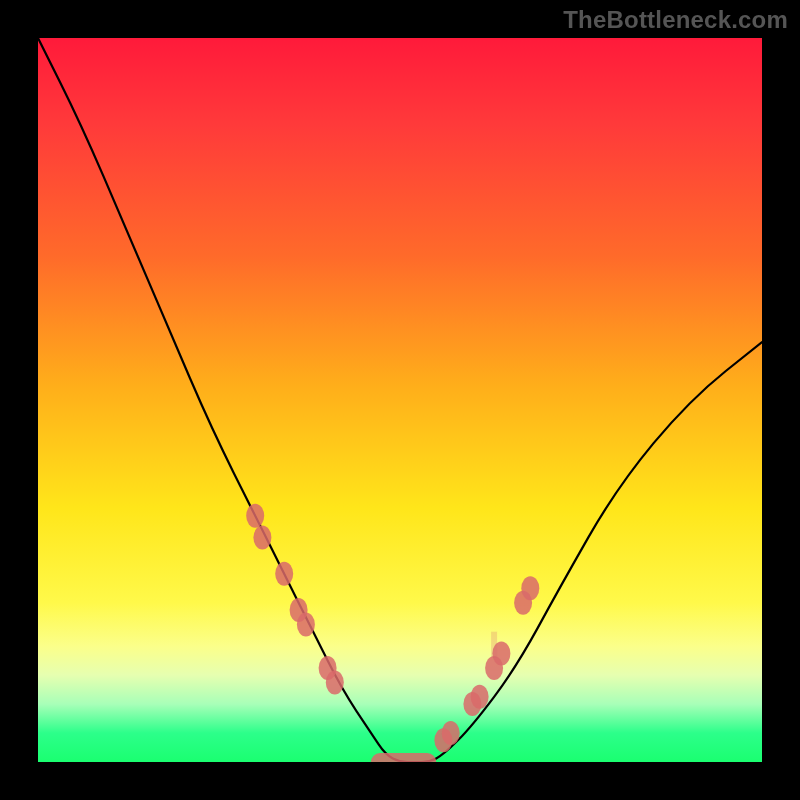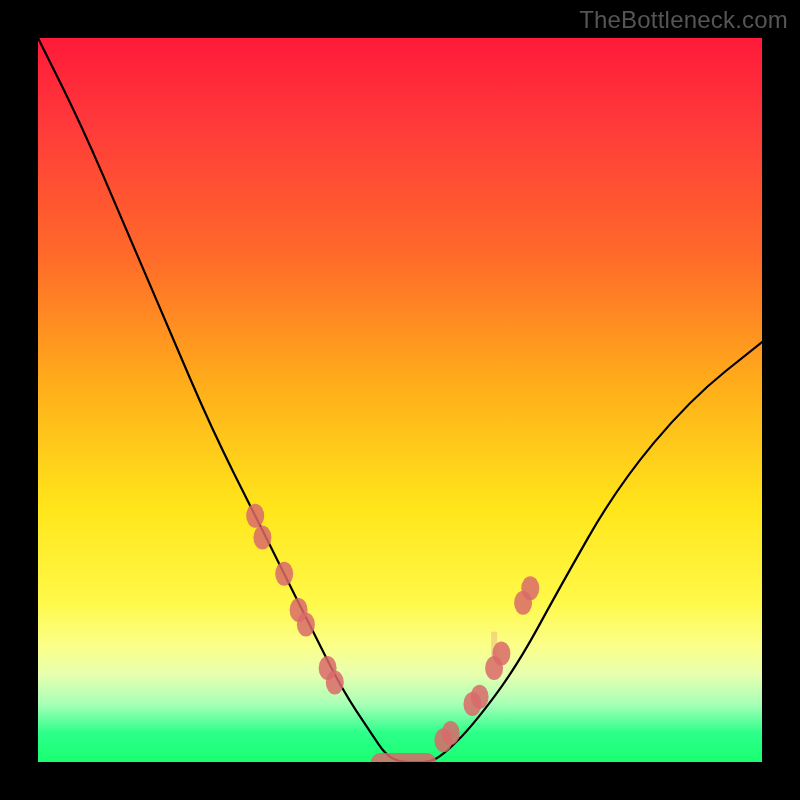--- a/index.html
+++ b/index.html
@@ -15,21 +15,21 @@
     position: relative;
     width: 800px;
     height: 800px;
     background: #000;
   }
   .watermark {
     position: absolute;
     top: 6px;
     right: 12px;
     font-size: 24px;
-    font-weight: 400;
+    font-weight: 700;
     color: #555;
     letter-spacing: 0.2px;
     z-index: 5;
   }
   .plot-area {
     position: absolute;
     left: 38px;
     top: 38px;
     width: 724px;
     height: 724px;

